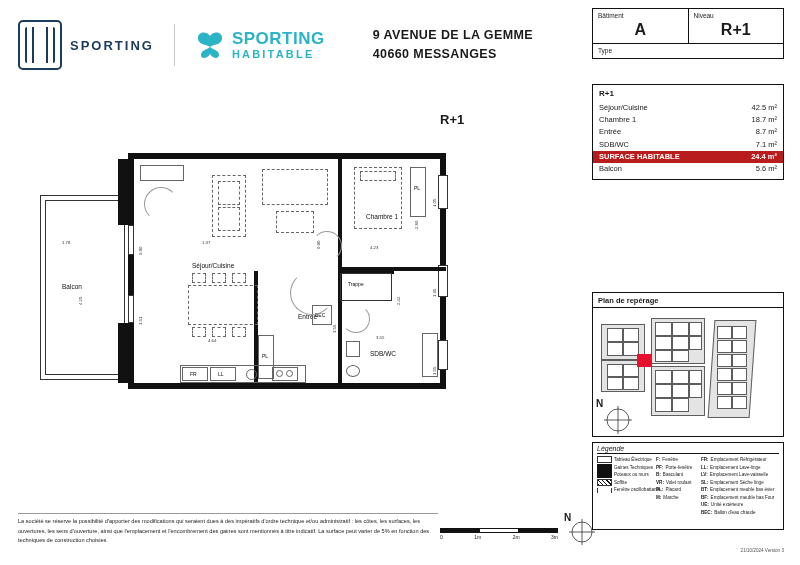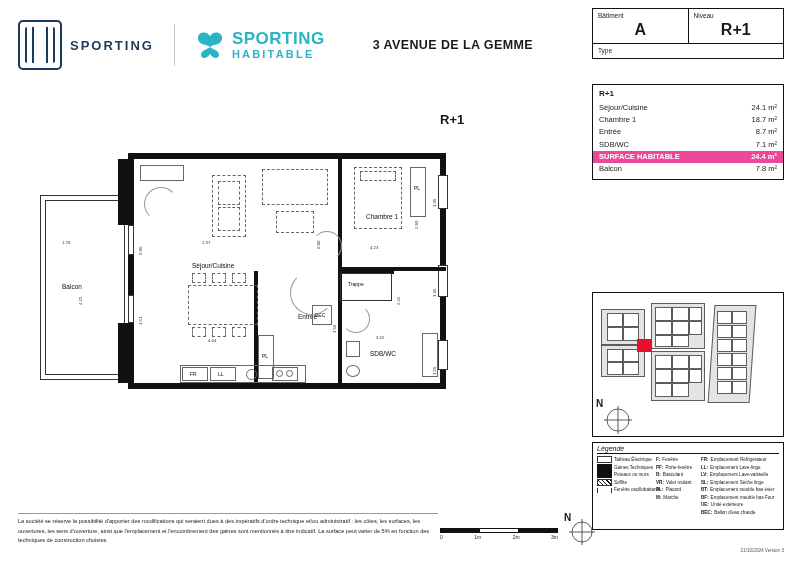--- a/index.html
+++ b/index.html
@@ -177,21 +177,21 @@
     padding: 1px 6px 3px;
   }
   .area-line {
     display: flex;
     justify-content: space-between;
     font-size: 7.5px;
     padding: 1.5px 6px;
     line-height: 1.25;
   }
   .area-line.highlight {
-    background: #ec4899;
+    background: #b91c1c;
     color: #fff;
     font-weight: bold;
   }
   .area-line .nm { white-space: nowrap; }
   .area-line .vl { white-space: nowrap; }
 
   
   .repere {
     position: absolute;
     left: 592px;
@@ -410,21 +410,22 @@
           <path d="M15 17 C12 20, 6 20, 6 25 C6 29, 12 29, 15 24 C18 29, 24 29, 24 25 C24 20, 18 20, 15 17 Z" fill="#2bb3c6"></path>
         </svg>
       </div>
       <div class="promo-text">
         <div class="p1">SPORTING</div>
         <div class="p2">HABITABLE</div>
       </div>
     </div>
 
     <div class="address">
-      <div>3 AVENUE DE LA GEMME</div>
+      <div>9 AVENUE DE LA GEMME</div>
+      <div>40660 MESSANGES</div>
     </div>
   </div>
 
   <div class="level-label">R+1</div>
 
   <div class="panel">
     <div class="panel-row">
       <div class="panel-cell">
         <div class="lbl">Bâtiment</div>
         <div class="val">A</div>
@@ -439,45 +440,46 @@
         <div class="lbl">Type</div>
       </div>
     </div>
   </div>
 
   <div class="areas">
     <div class="sub-title">R+1</div>
 
     <div class="area-line">
       <span class="nm">Séjour/Cuisine</span>
-      <span class="vl">24.1 m²</span>
+      <span class="vl">42.5 m²</span>
     </div>
     <div class="area-line">
       <span class="nm">Chambre 1</span>
       <span class="vl">18.7 m²</span>
     </div>
     <div class="area-line">
       <span class="nm">Entrée</span>
       <span class="vl">8.7 m²</span>
     </div>
     <div class="area-line">
       <span class="nm">SDB/WC</span>
       <span class="vl">7.1 m²</span>
     </div>
     <div class="area-line highlight">
       <span class="nm">SURFACE HABITABLE</span>
       <span class="vl">24.4 m²</span>
     </div>
     <div class="area-line">
       <span class="nm">Balcon</span>
-      <span class="vl">7.8 m²</span>
+      <span class="vl">5.6 m²</span>
     </div>
   </div>
 
   <div class="repere">
+    <div class="rtitle">Plan de repérage</div>
     <div class="repere-img">
 
       <div class="blk g" style="left:8px;  top:16px;  width:42px; height:34px;"></div>
       <div class="blk g" style="left:8px;  top:52px;  width:42px; height:30px;"></div>
       <div class="blk" style="left:14px; top:20px;  width:14px; height:12px;"></div>
       <div class="blk" style="left:30px; top:20px;  width:14px; height:12px;"></div>
       <div class="blk" style="left:14px; top:34px;  width:14px; height:12px;"></div>
       <div class="blk" style="left:30px; top:34px;  width:14px; height:12px;"></div>
       <div class="blk" style="left:14px; top:56px;  width:14px; height:11px;"></div>
       <div class="blk" style="left:30px; top:56px;  width:14px; height:11px;"></div>

